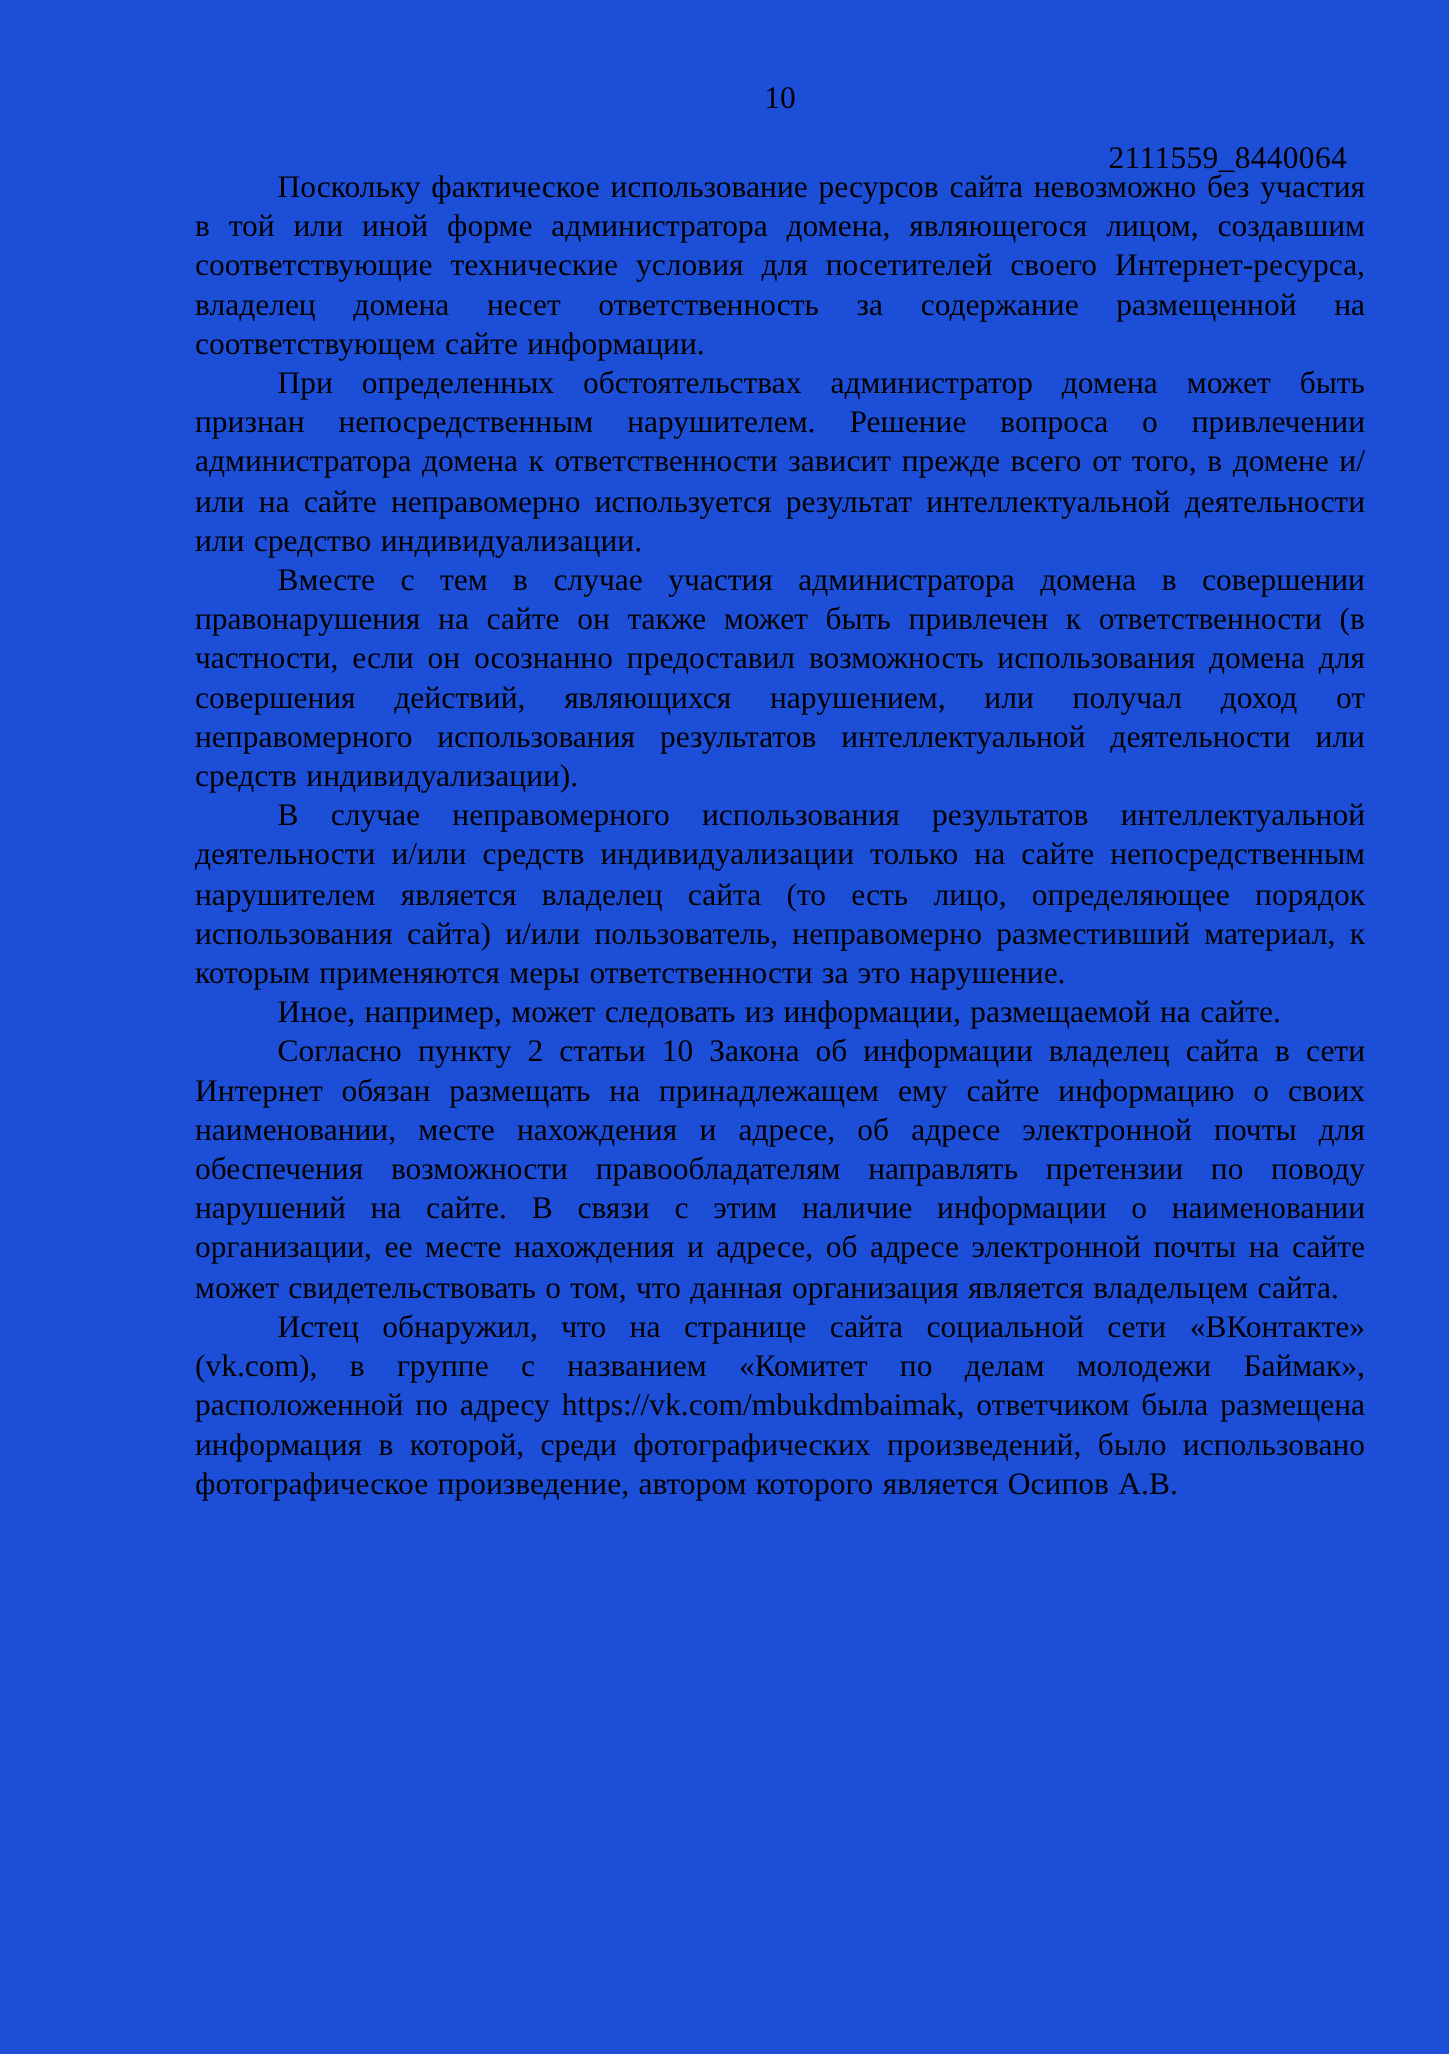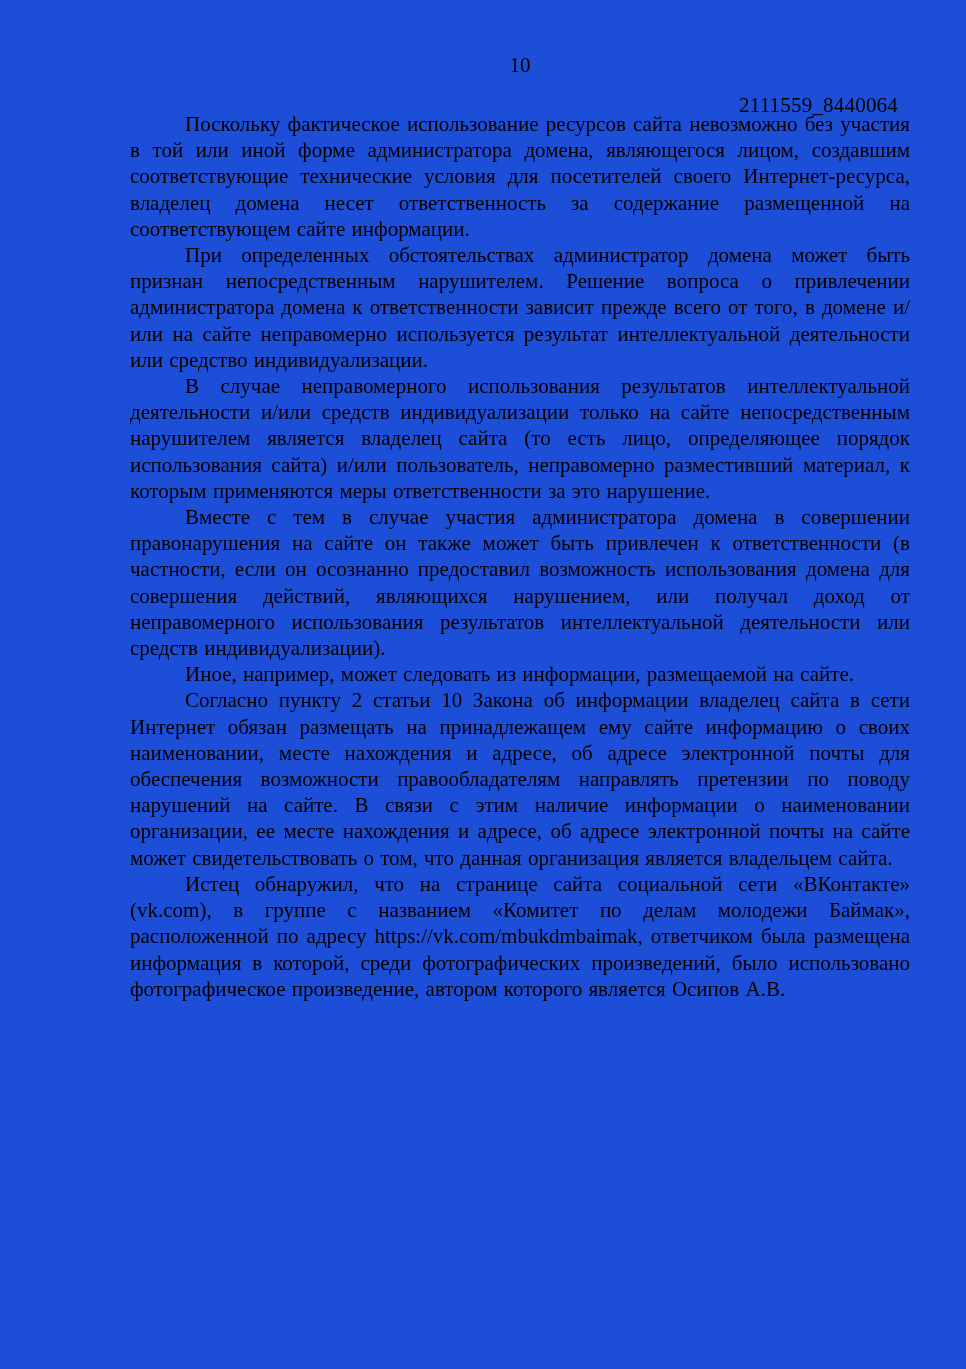--- a/index.html
+++ b/index.html
@@ -62,20 +62,20 @@
 <div class="page">
 
   <div class="header">
     <span class="page-number">10</span>
     <span class="document-id">2111559_8440064</span>
   </div>
 
   <div class="content">
     <p>Поскольку фактическое использование ресурсов сайта невозможно без участия в той или иной форме администратора домена, являющегося лицом, создавшим соответствующие технические условия для посетителей своего Интернет-ресурса, владелец домена несет ответственность за содержание размещенной на соответствующем сайте информации.</p>
     <p>При определенных обстоятельствах администратор домена может быть признан непосредственным нарушителем. Решение вопроса о привлечении администратора домена к ответственности зависит прежде всего от того, в домене и/или на сайте неправомерно используется результат интеллектуальной деятельности или средство индивидуализации.</p>
+    <p>Вместе с тем в случае участия администратора домена в совершении правонарушения на сайте он также может быть привлечен к ответственности (в частности, если он осознанно предоставил возможность использования домена для совершения действий, являющихся нарушением, или получал доход от неправомерного использования результатов интеллектуальной деятельности или средств индивидуализации).</p>
     <p>В случае неправомерного использования результатов интеллектуальной деятельности и/или средств индивидуализации только на сайте непосредственным нарушителем является владелец сайта (то есть лицо, определяющее порядок использования сайта) и/или пользователь, неправомерно разместивший материал, к которым применяются меры ответственности за это нарушение.</p>
-    <p>Вместе с тем в случае участия администратора домена в совершении правонарушения на сайте он также может быть привлечен к ответственности (в частности, если он осознанно предоставил возможность использования домена для совершения действий, являющихся нарушением, или получал доход от неправомерного использования результатов интеллектуальной деятельности или средств индивидуализации).</p>
     <p>Иное, например, может следовать из информации, размещаемой на сайте.</p>
     <p>Согласно пункту 2 статьи 10 Закона об информации владелец сайта в сети Интернет обязан размещать на принадлежащем ему сайте информацию о своих наименовании, месте нахождения и адресе, об адресе электронной почты для обеспечения возможности правообладателям направлять претензии по поводу нарушений на сайте. В связи с этим наличие информации о наименовании организации, ее месте нахождения и адресе, об адресе электронной почты на сайте может свидетельствовать о том, что данная организация является владельцем сайта.</p>
     <p>Истец обнаружил, что на странице сайта социальной сети «ВКонтакте» (vk.com), в группе с названием «Комитет по делам молодежи Баймак», расположенной по адресу https://vk.com/mbukdmbaimak, ответчиком была размещена информация в которой, среди фотографических произведений, было использовано фотографическое произведение, автором которого является Осипов А.В.</p>
   </div>
 
 </div>
 
 </body></html>

